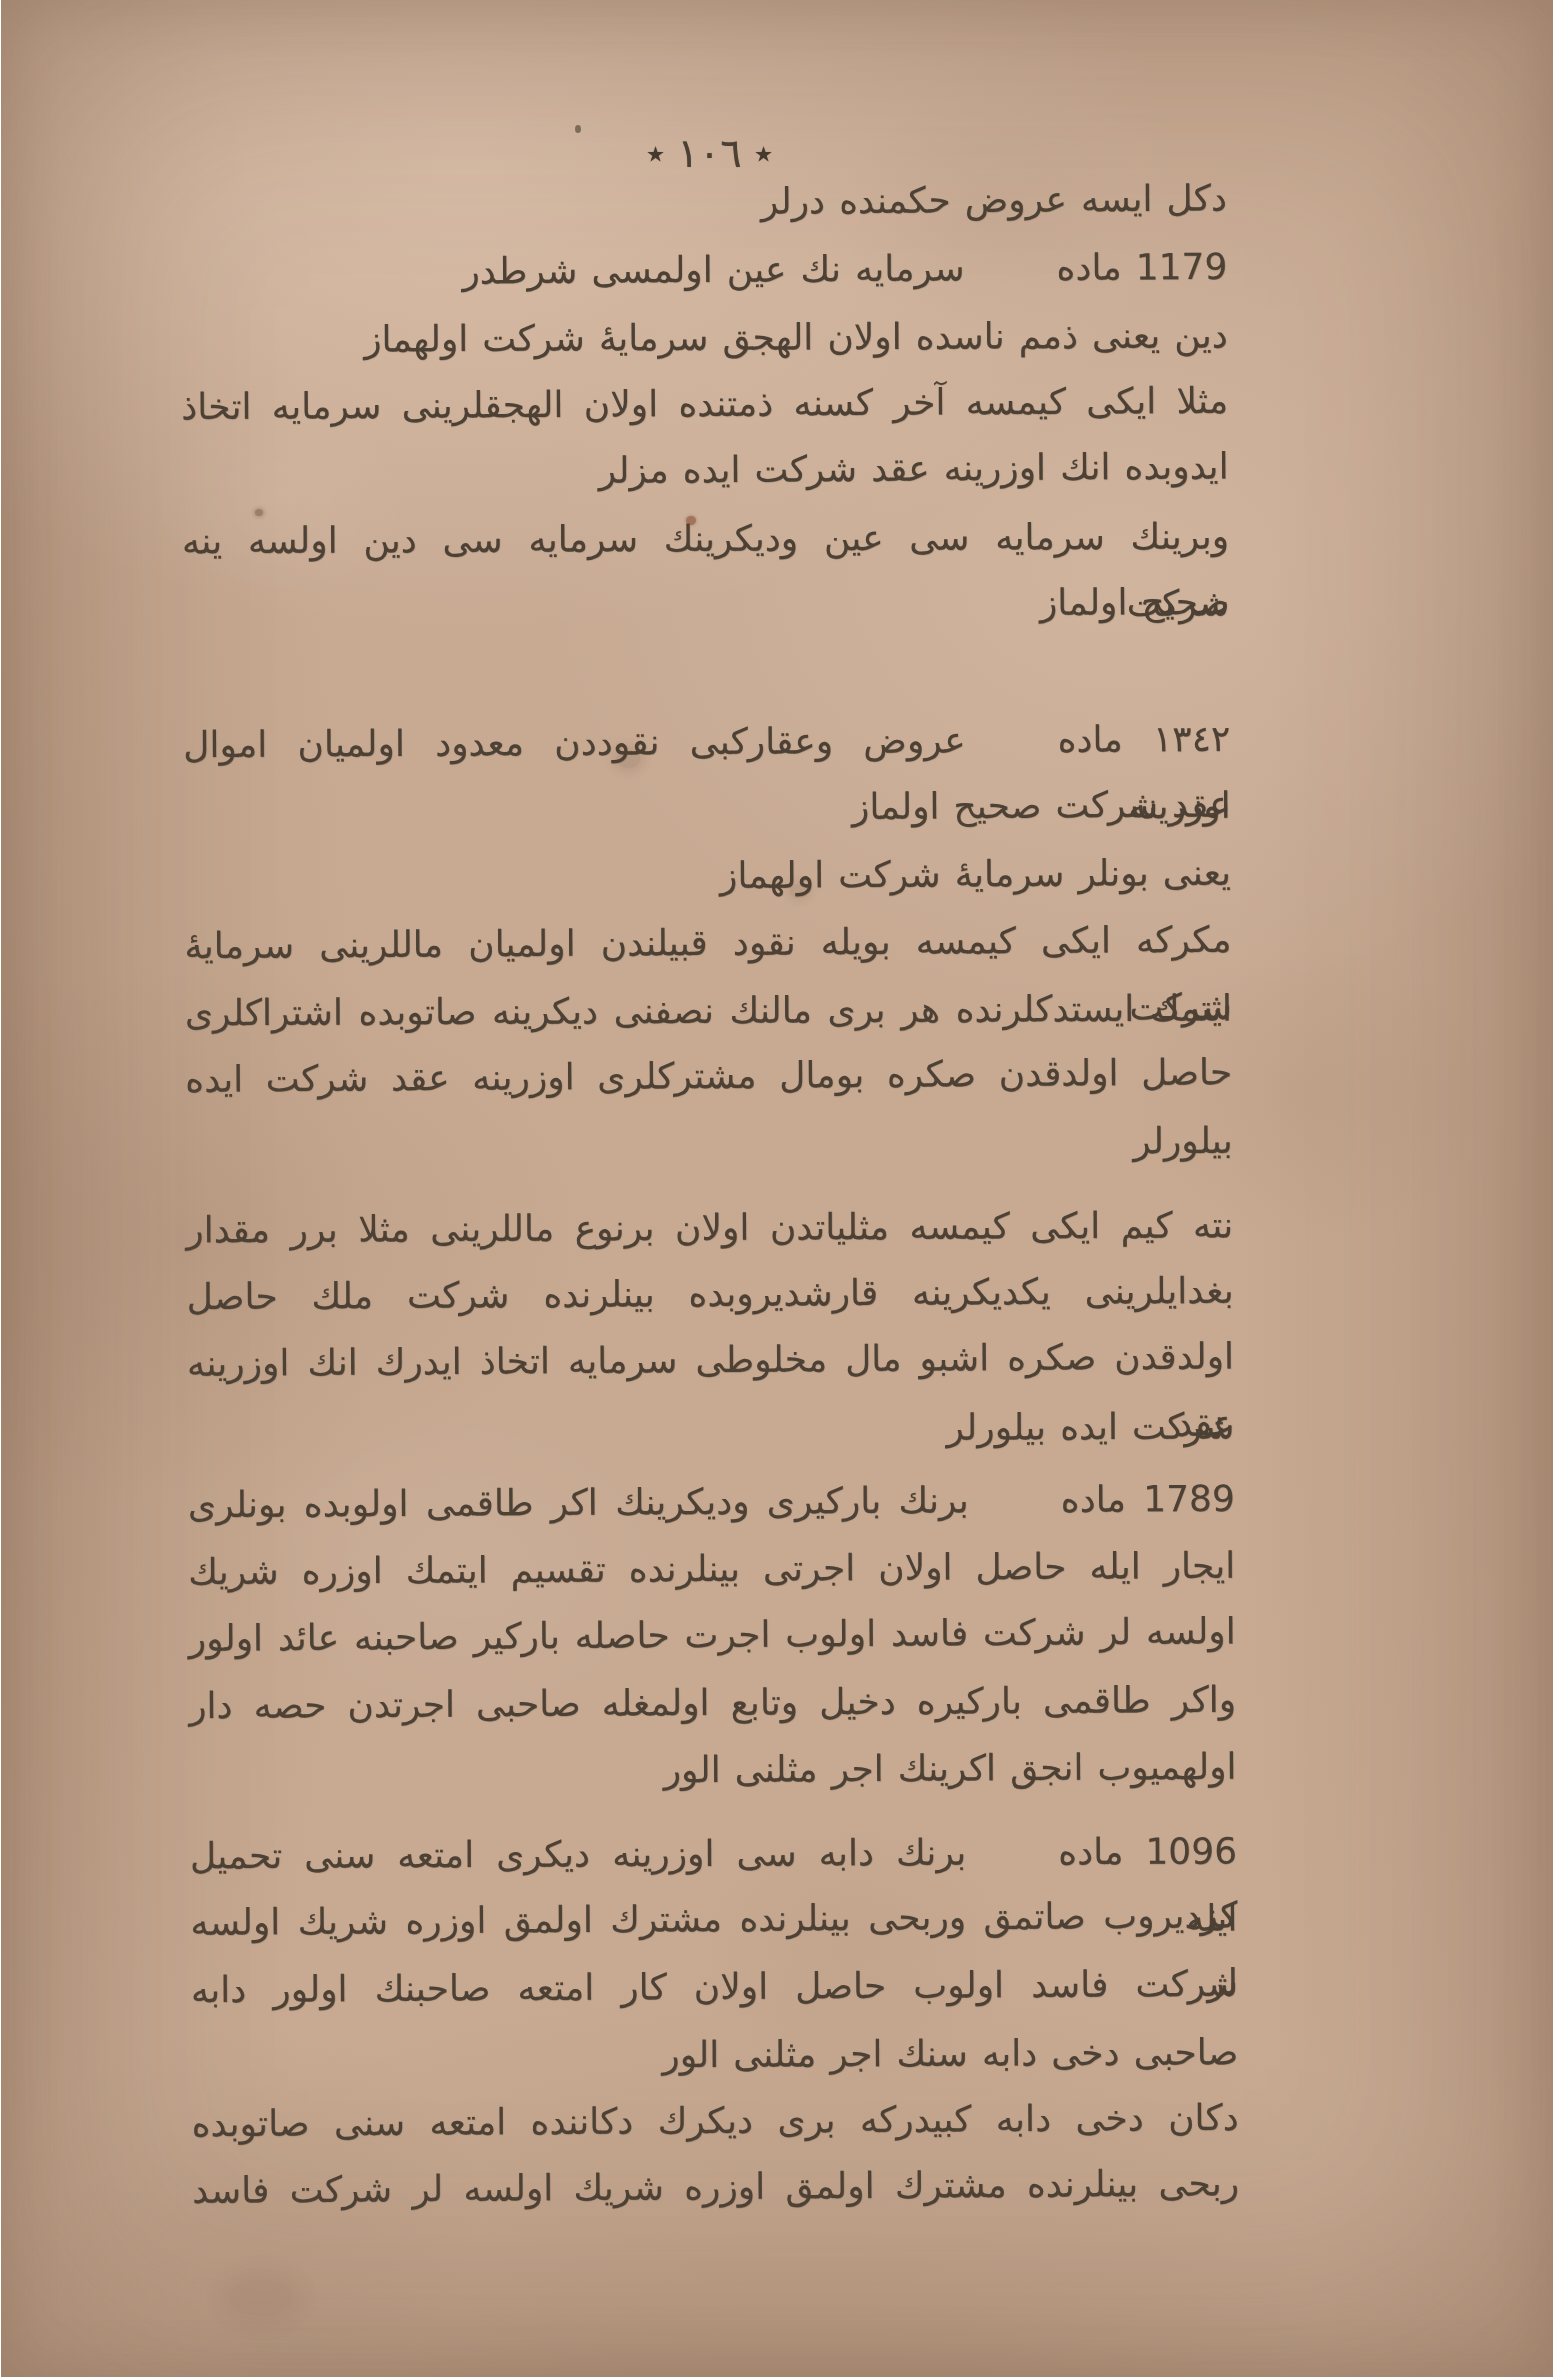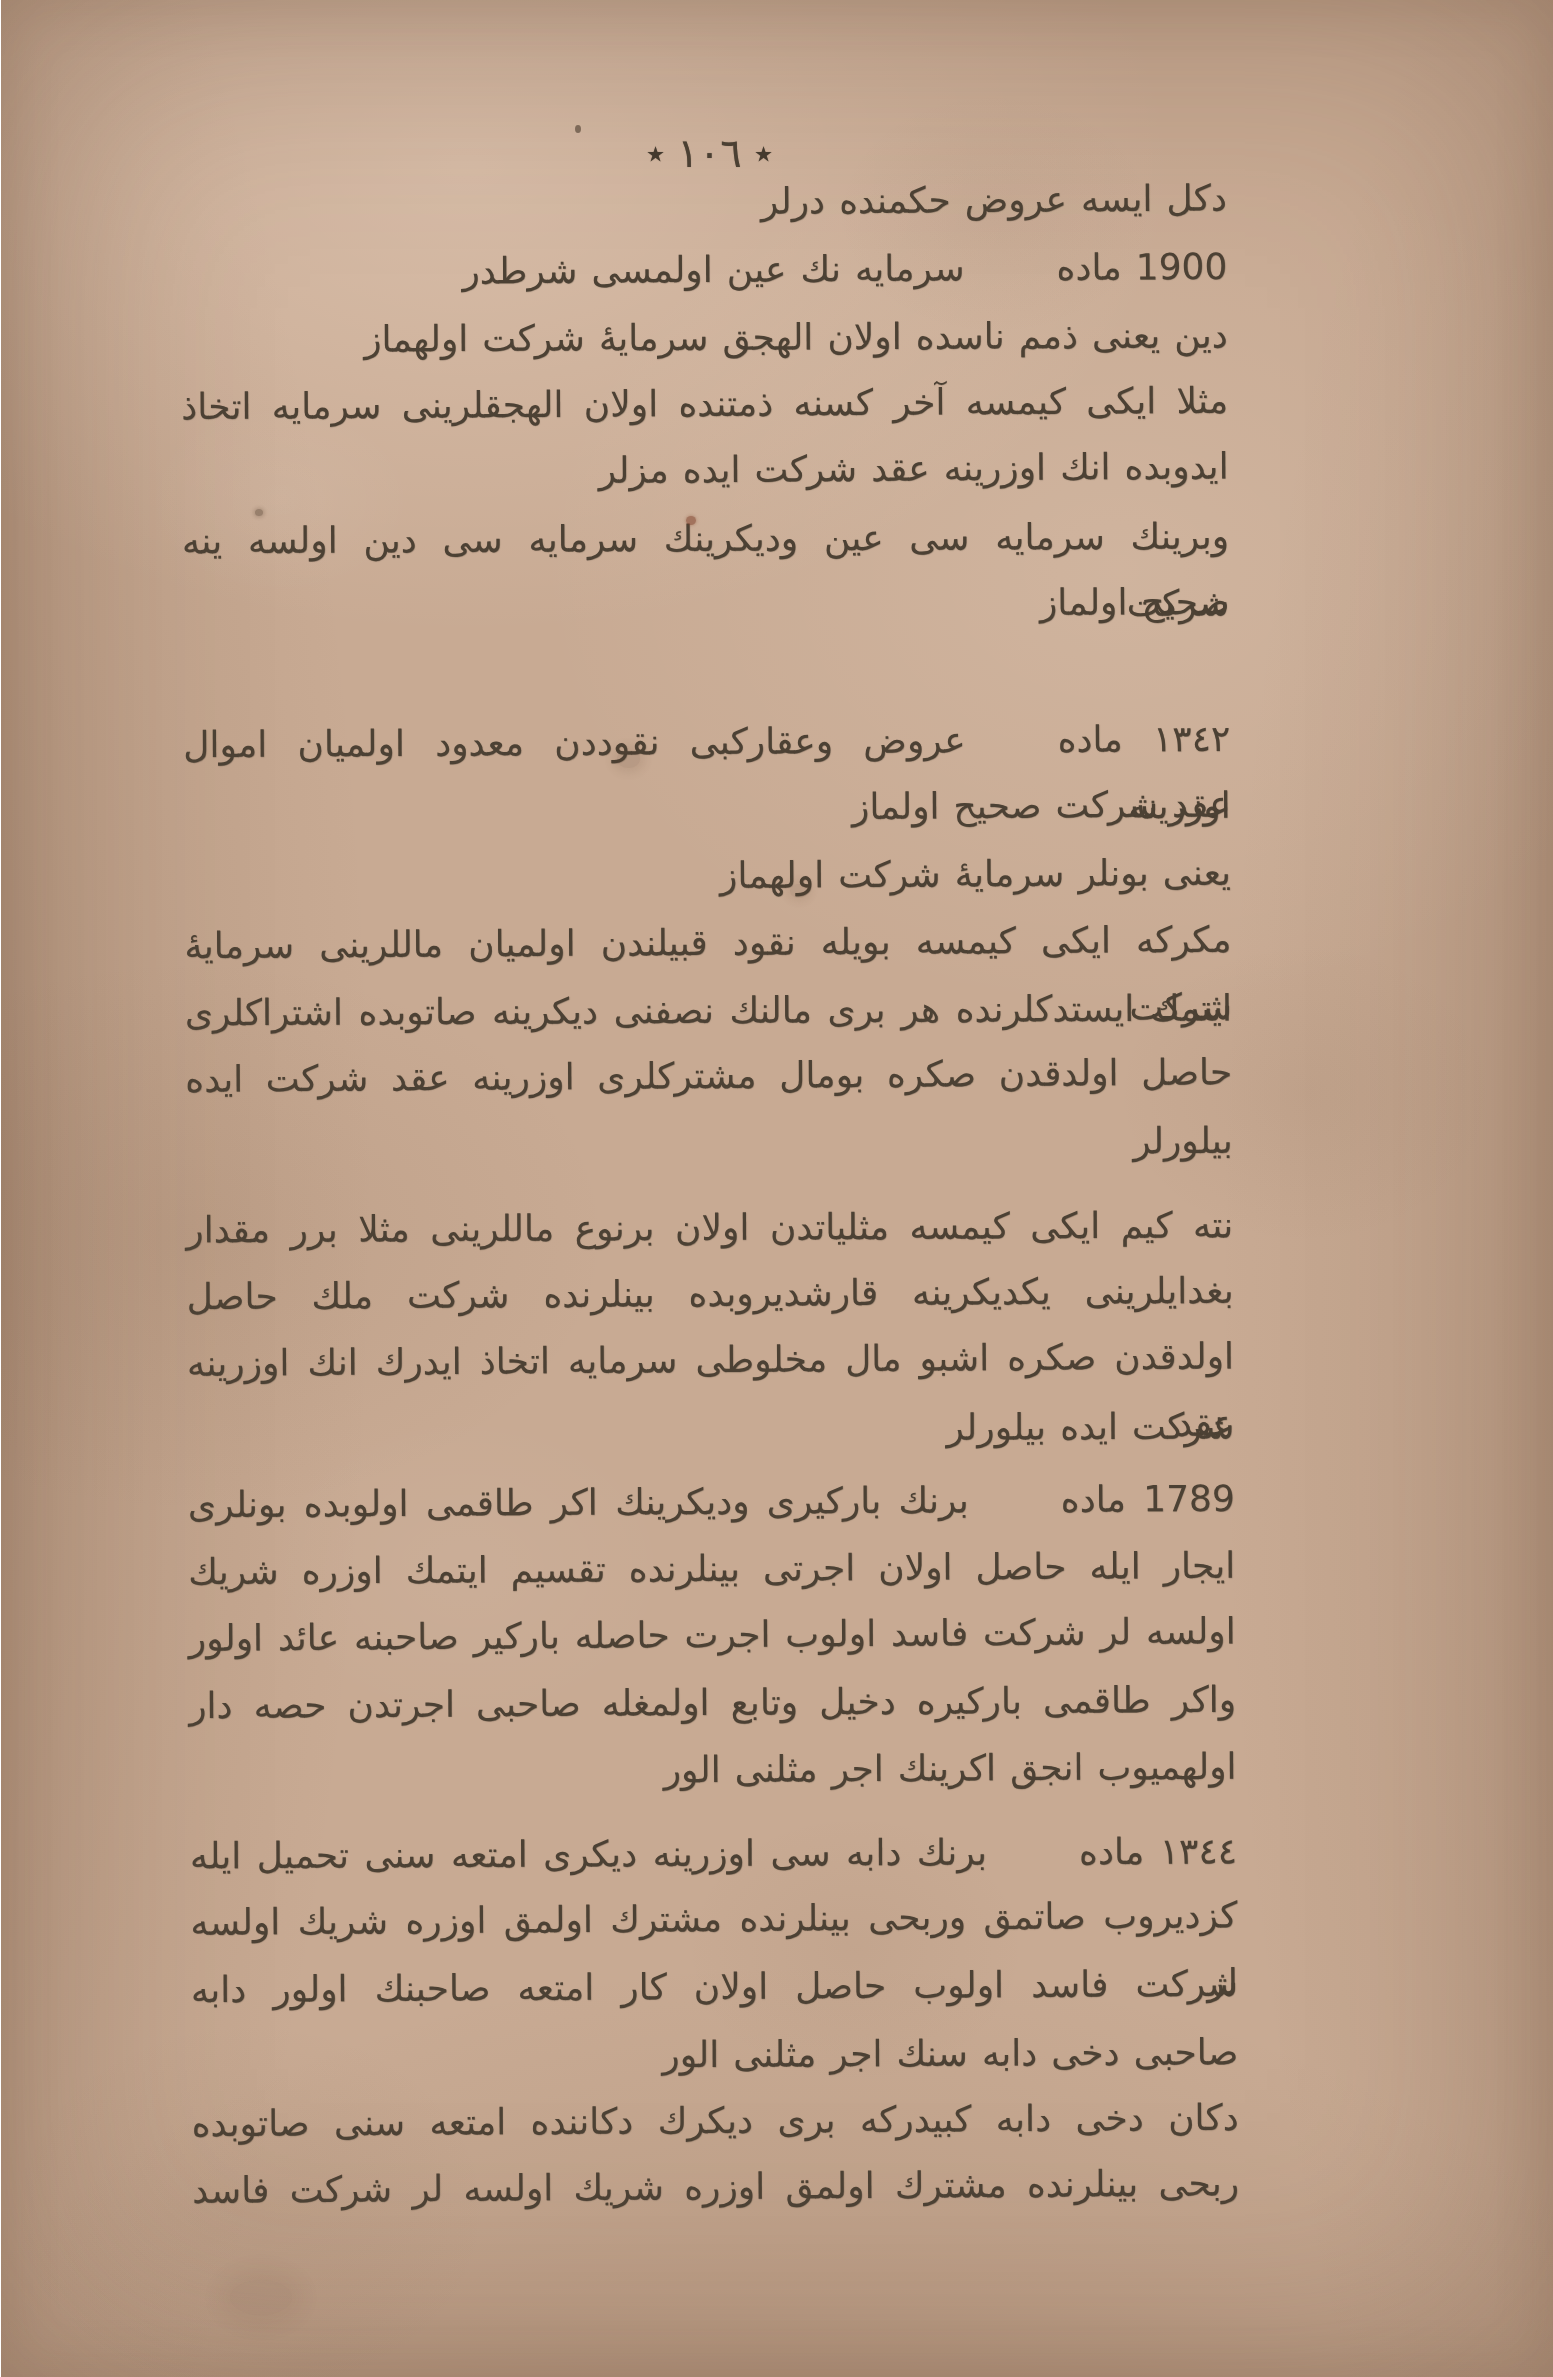--- a/index.html
+++ b/index.html
@@ -83,21 +83,21 @@
 
 <div class="page">
   <div class="mottle"></div>
 
   <div class="header">
     <span class="orn">٭</span><span class="pnum">١٠٦</span><span class="orn">٭</span>
   </div>
 
   <div class="text-block" id="text-block">
       <div class="line">دكل ايسه عروض حكمنده درلر</div>
-      <div class="line"><span>1900 ماده</span><span class="madde-gap"></span><span>سرمايه نك عين اولمسى شرطدر</span></div>
+      <div class="line"><span>1179 ماده</span><span class="madde-gap"></span><span>سرمايه نك عين اولمسى شرطدر</span></div>
       <div class="line">دين يعنى ذمم ناسده اولان الهجق سرمايهٔ شركت اولهماز</div>
       <div class="line j">مثلا ايكى كيمسه آخر كسنه ذمتنده اولان الهجقلرينى سرمايه اتخاذ</div>
       <div class="line">ايدوبده انك اوزرينه عقد شركت ايده مزلر</div>
       <div class="line j">وبرينك سرمايه سى عين وديكرينك سرمايه سى دين اولسه ينه شركت</div>
       <div class="line">صحيح اولماز</div>
       <div class="line j" style="margin-top: 70px;"><span>١٣٤٢ ماده</span><span class="madde-gap"></span><span>عروض وعقاركبى نقوددن معدود اولميان اموال اوزرينه</span></div>
       <div class="line">عقد شركت صحيح اولماز</div>
       <div class="line">يعنى بونلر سرمايهٔ شركت اولهماز</div>
       <div class="line j">مكركه ايكى كيمسه بويله نقود قبيلندن اولميان ماللرينى سرمايهٔ شركت</div>
       <div class="line j">ايتمك ايستدكلرنده هر برى مالنك نصفنى ديكرينه صاتوبده اشتراكلرى</div>
@@ -105,21 +105,21 @@
       <div class="line">بيلورلر</div>
       <div class="line j" style="margin-top: 16px;">نته كيم ايكى كيمسه مثلياتدن اولان برنوع ماللرينى مثلا برر مقدار</div>
       <div class="line j">بغدايلرينى يكديكرينه قارشديروبده بينلرنده شركت ملك حاصل</div>
       <div class="line j">اولدقدن صكره اشبو مال مخلوطى سرمايه اتخاذ ايدرك انك اوزرينه عقد</div>
       <div class="line">شركت ايده بيلورلر</div>
       <div class="line j" style="margin-top: 7px;"><span>1789 ماده</span><span class="madde-gap"></span><span>برنك باركيرى وديكرينك اكر طاقمى اولوبده بونلرى</span></div>
       <div class="line j">ايجار ايله حاصل اولان اجرتى بينلرنده تقسيم ايتمك اوزره شريك</div>
       <div class="line j">اولسه لر شركت فاسد اولوب اجرت حاصله باركير صاحبنه عائد اولور</div>
       <div class="line j">واكر طاقمى باركيره دخيل وتابع اولمغله صاحبى اجرتدن حصه دار</div>
       <div class="line">اولهميوب انجق اكرينك اجر مثلنى الور</div>
-      <div class="line j" style="margin-top: 16px;"><span>١٣٤٤ ماده</span><span class="madde-gap"></span><span>برنك دابه سى اوزرينه ديكرى امتعه سنى تحميل ايله</span></div>
+      <div class="line j" style="margin-top: 16px;"><span>1096 ماده</span><span class="madde-gap"></span><span>برنك دابه سى اوزرينه ديكرى امتعه سنى تحميل ايله</span></div>
       <div class="line j">كزديروب صاتمق وربحى بينلرنده مشترك اولمق اوزره شريك اولسه لر</div>
       <div class="line j">شركت فاسد اولوب حاصل اولان كار امتعه صاحبنك اولور دابه</div>
       <div class="line">صاحبى دخى دابه سنك اجر مثلنى الور</div>
       <div class="line j">دكان دخى دابه كبيدركه برى ديكرك دكاننده امتعه سنى صاتوبده</div>
       <div class="line j">ربحى بينلرنده مشترك اولمق اوزره شريك اولسه لر شركت فاسد</div>
     </div>
 
   <div class="stain s1"></div>
   <div class="stain s2"></div>
   <div class="stain s3"></div>

